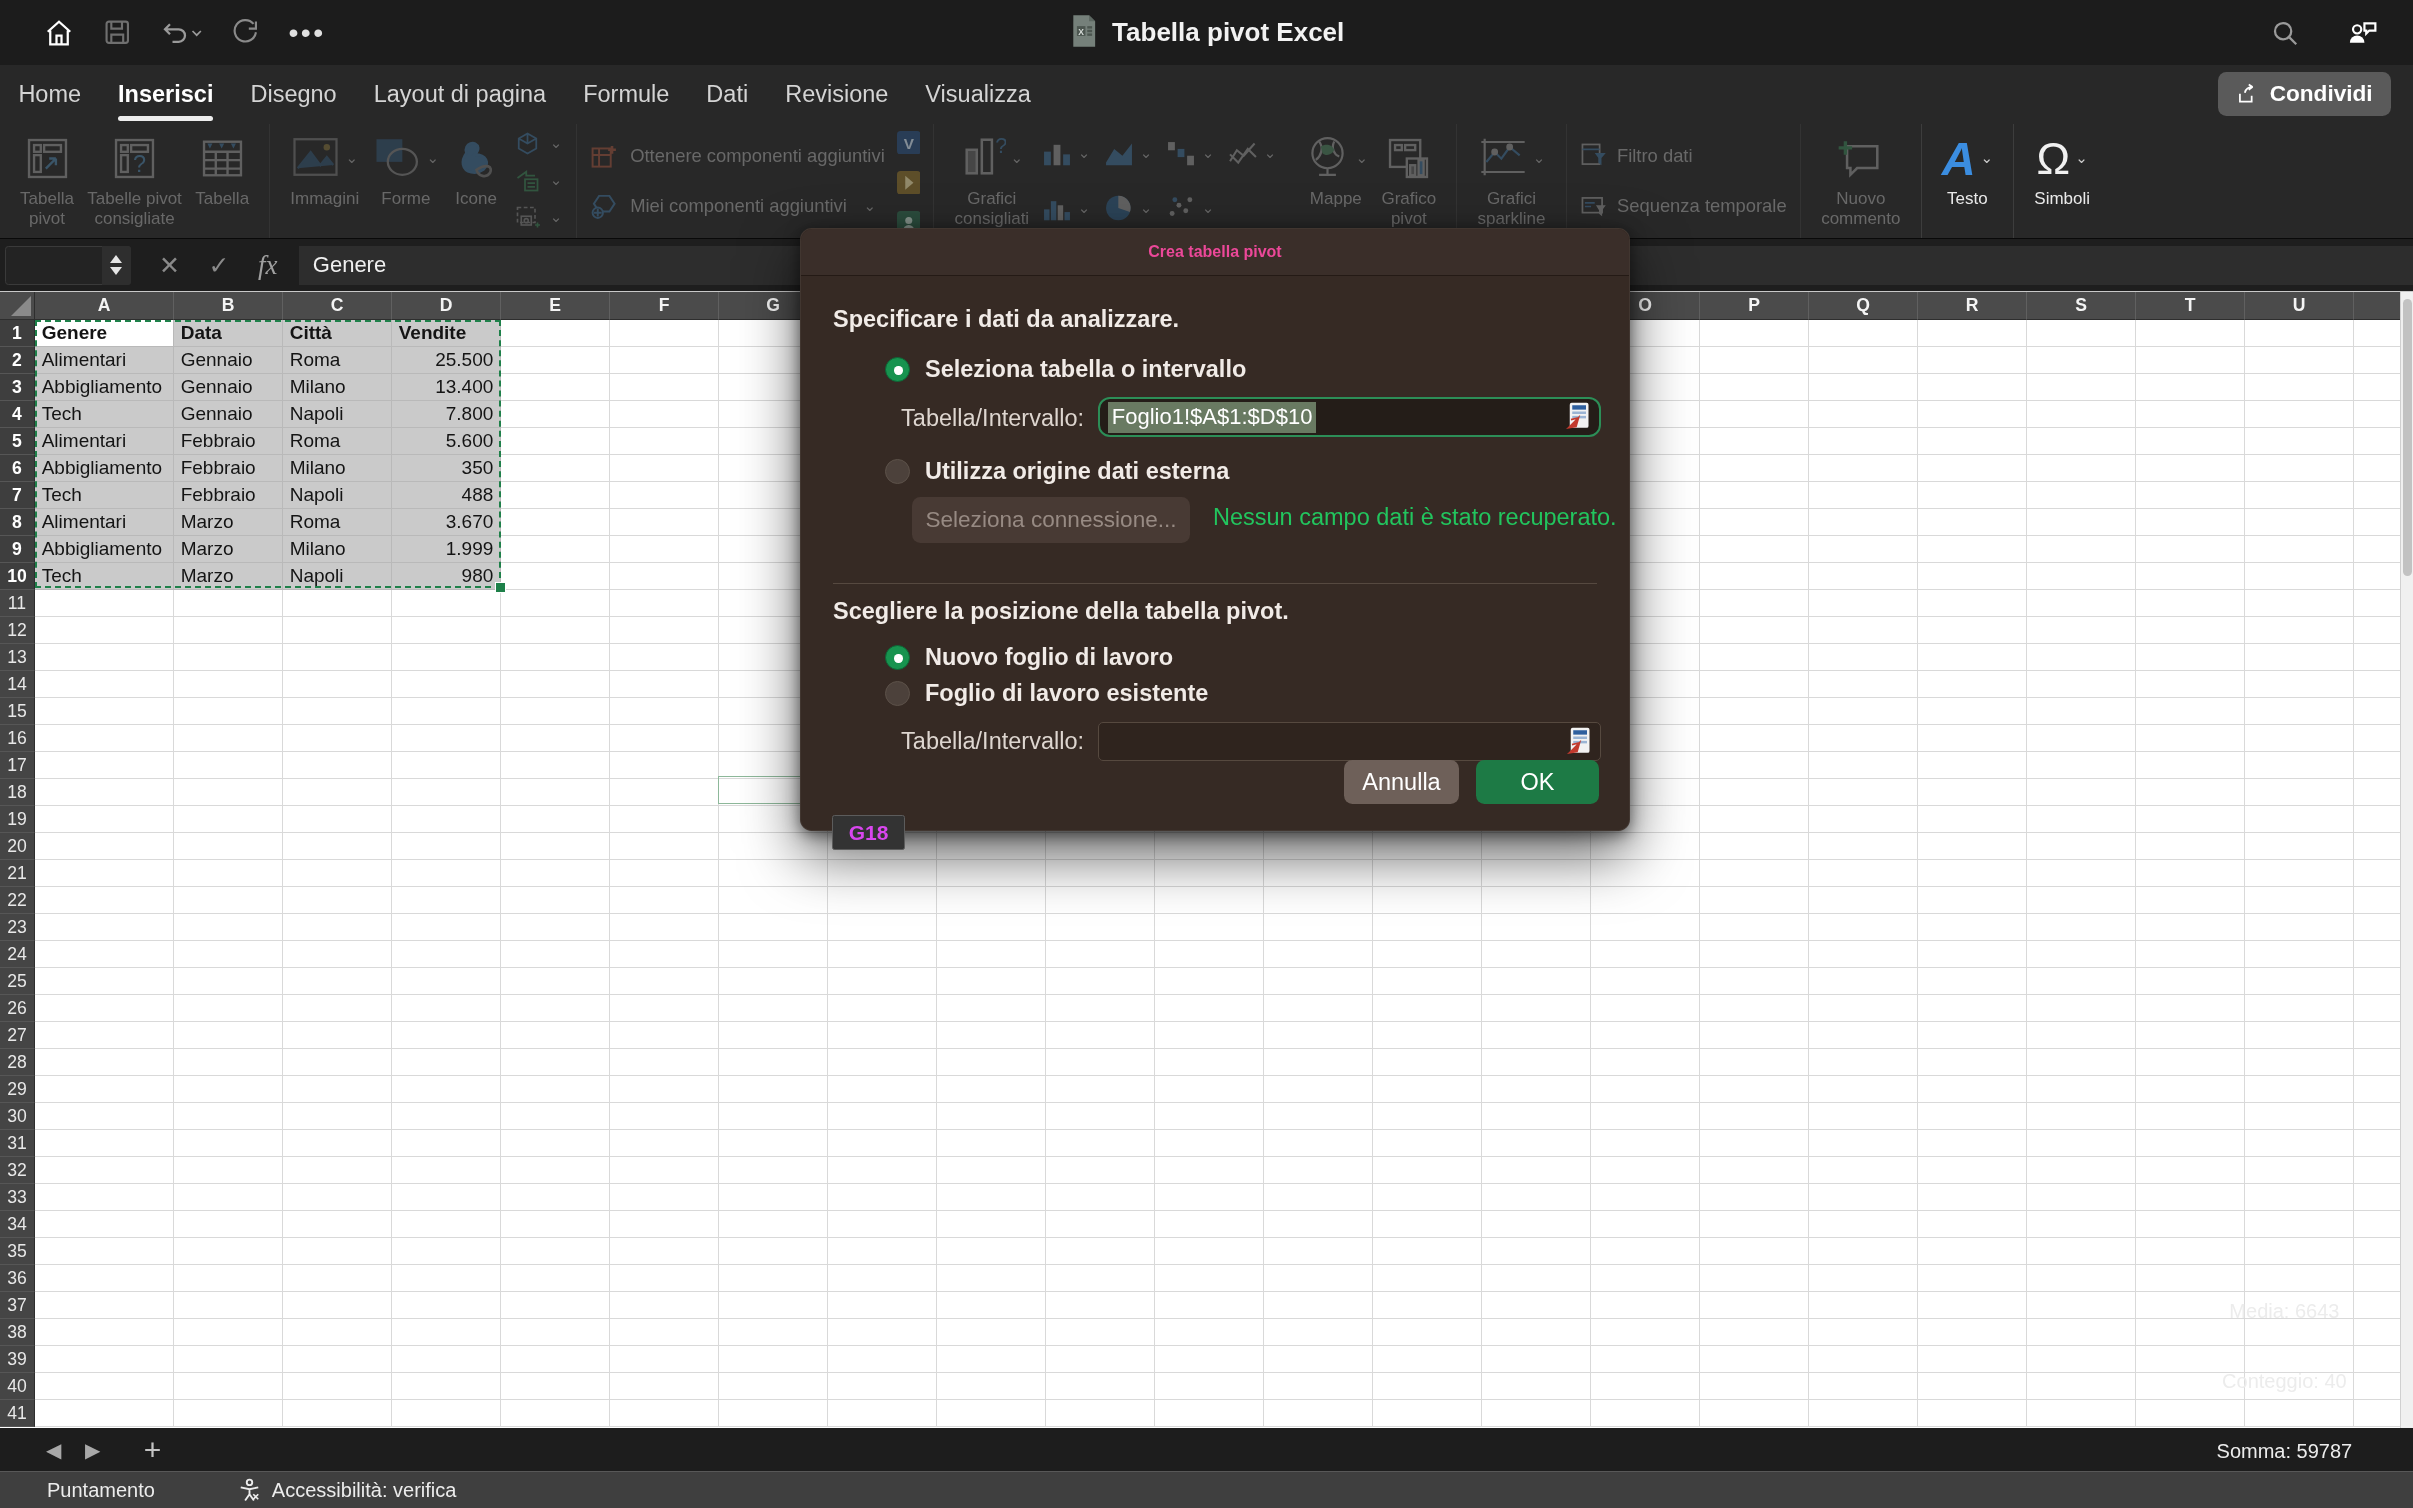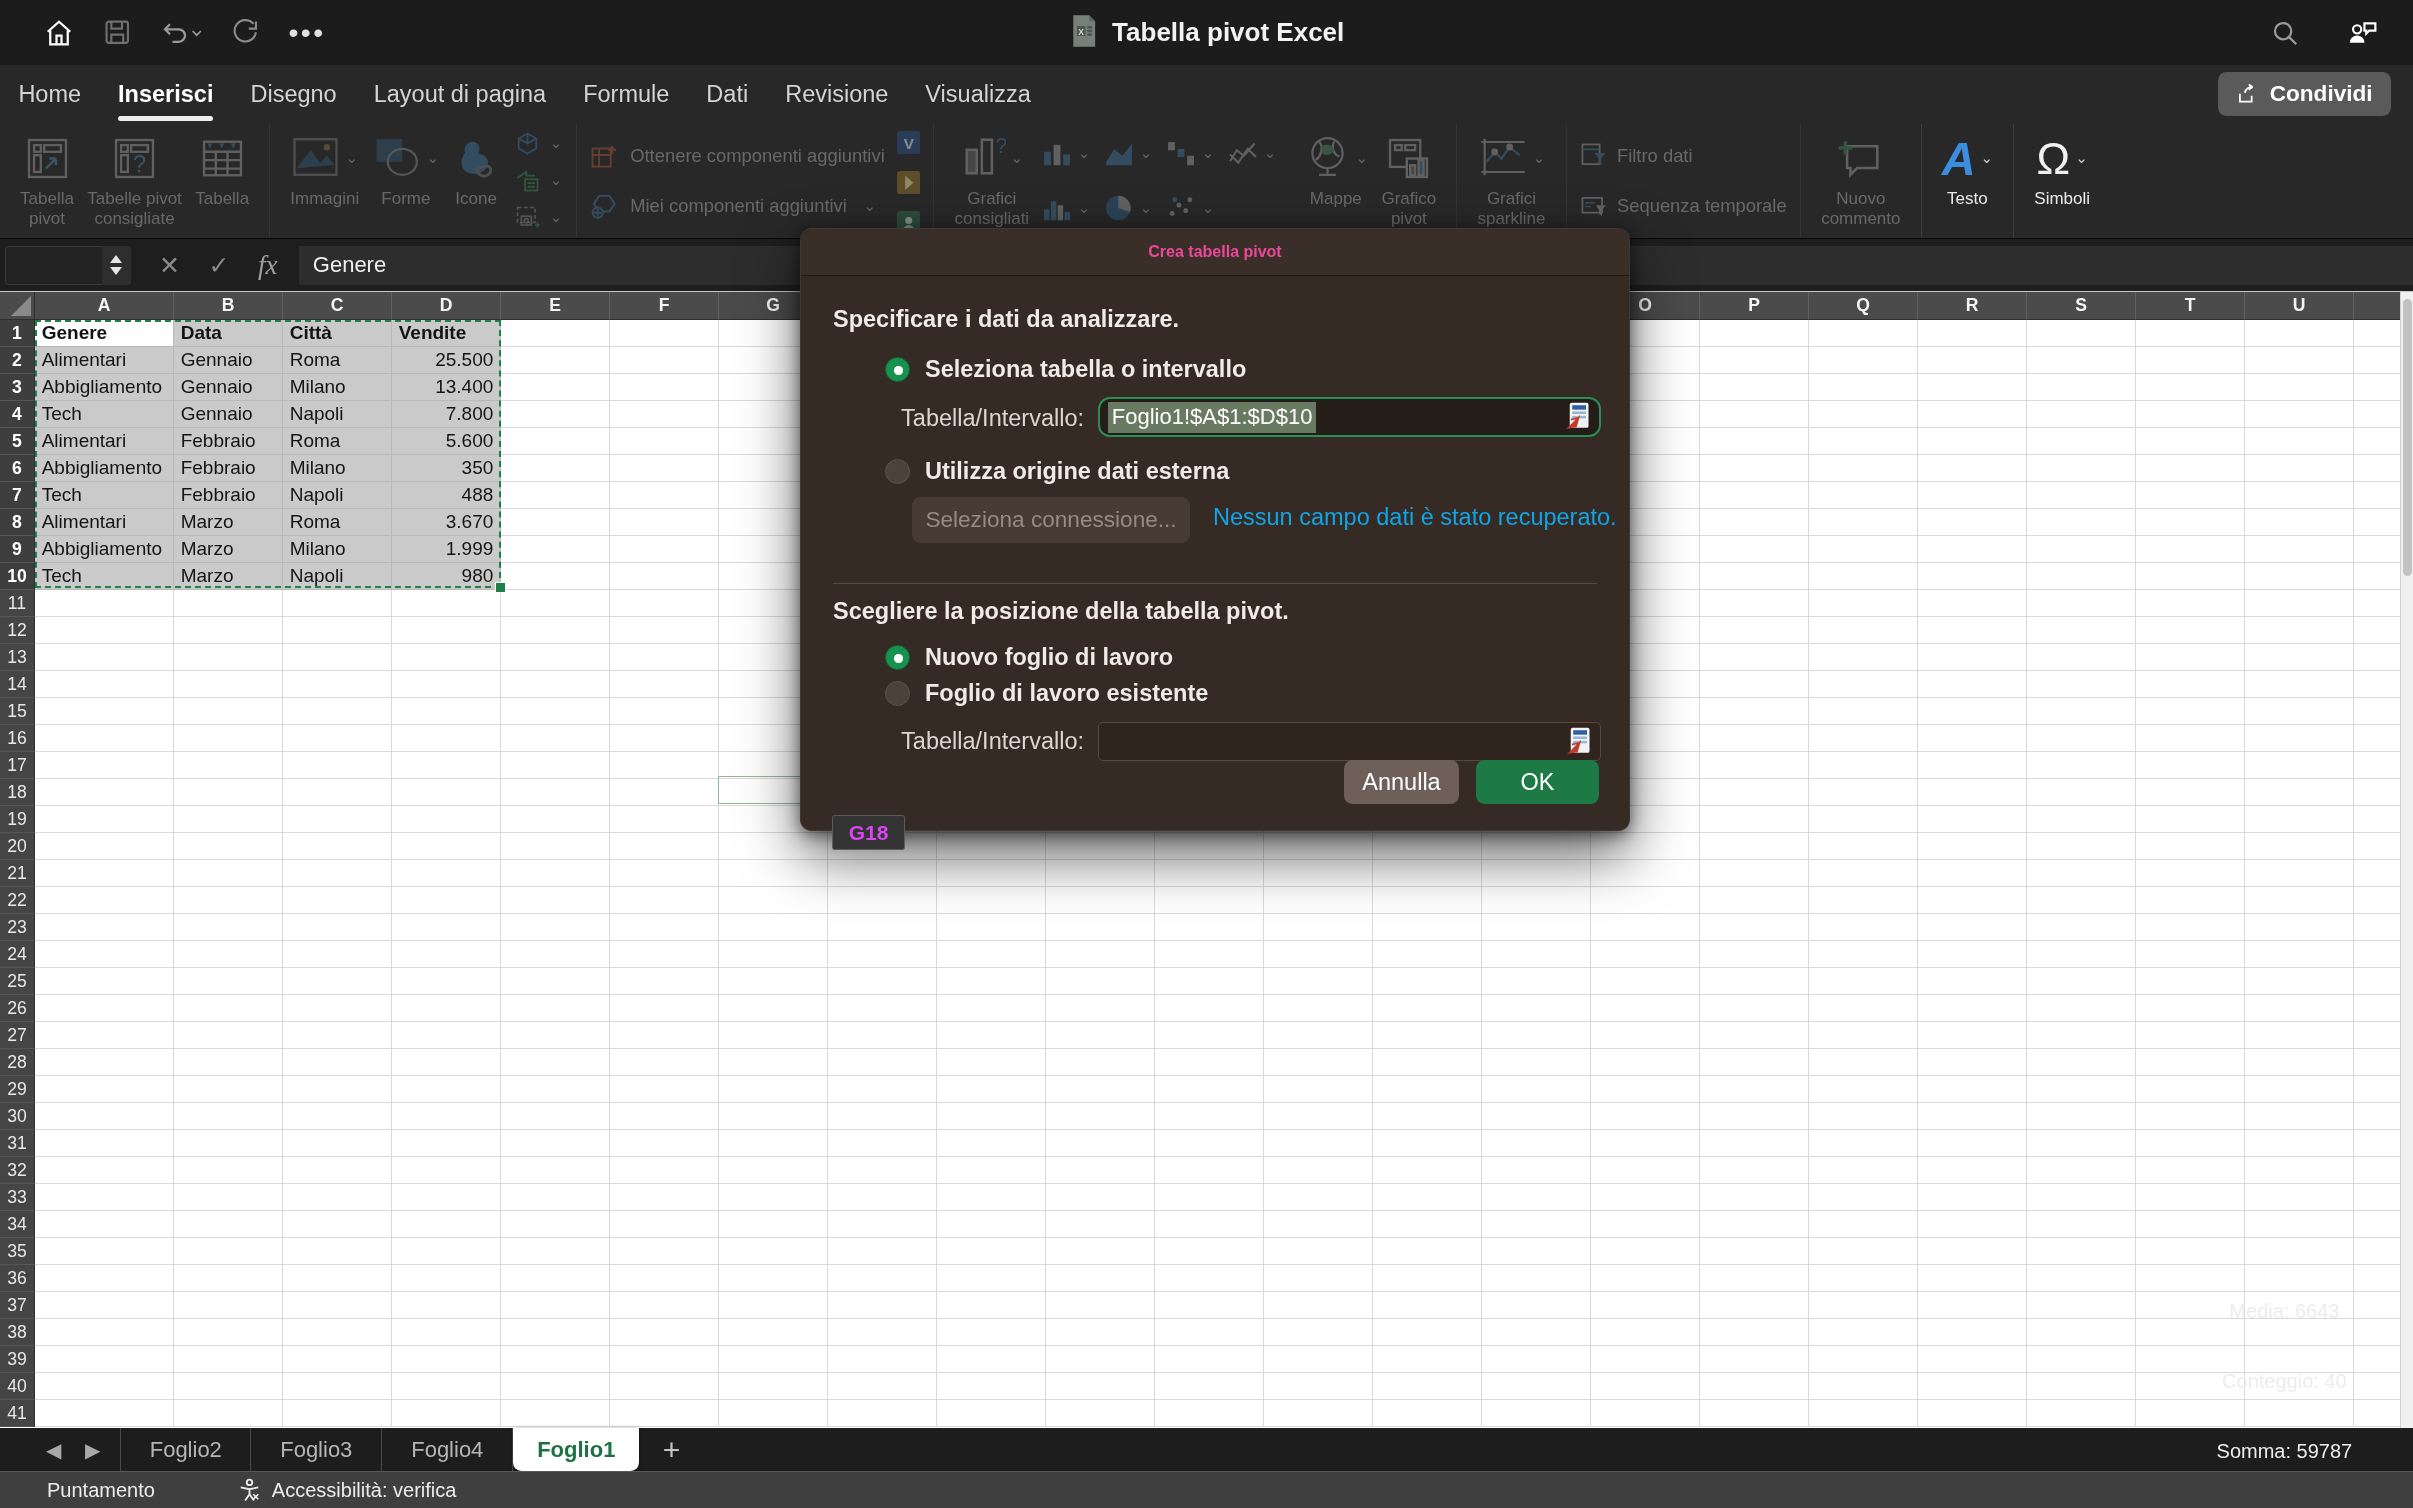--- a/index.html
+++ b/index.html
@@ -83,21 +83,21 @@
   .radio.on::after { content:""; position:absolute; left:8.4px; top:8.4px; width:8.4px; height:8.4px; background:#fff; border-radius:50%; }
   .radio.off { background:#4c413b; border:0.8px solid #5c5149; }
   .rlbl { color:#f1ebe7; font-weight:700; font-size:23.5px; }
   .flabel { position:absolute; width:251px; text-align:right; color:#ded6d0; font-size:23.5px; }
   #range-input { position:absolute; left:297px; top:168px; width:503px; height:40px; background:#241d18; border:2.5px solid #2c8e57; border-radius:12px; display:flex; align-items:center; padding:0 8.4px; }
   #range-input .val { color:#ffffff; font-size:22px; background:#697a62; padding:2.5px 3.4px; white-space:nowrap; }
   #range-input .picker { margin-left:auto; }
   #dest-input { position:absolute; left:297px; top:493px; width:503px; height:39px; background:#2f241e; border:0.8px solid #56493f; border-radius:5px; display:flex; align-items:center; padding:0 8.4px; }
   #dest-input .picker { margin-left:auto; }
   #conn-btn { position:absolute; left:111px; top:268px; width:278px; height:46px; background:#483a34; border-radius:8.4px; color:#978a83; font-size:22.6px; display:flex; align-items:center; justify-content:center; }
-  #conn-msg { position:absolute; left:412px; top:275px; color:#0ea5e9; font-size:23.5px; }
+  #conn-msg { position:absolute; left:412px; top:275px; color:#22c55e; font-size:23.5px; }
   #dlg-divider { position:absolute; left:32px; right:32px; top:354px; height:0.8px; background:#564940; }
   .dbtn { position:absolute; top:531px; height:44px; border-radius:8.4px; color:#ffffff; font-size:23.5px; display:flex; align-items:center; justify-content:center; }
   #btn-annulla { left:543px; width:115px; background:#6e6059; }
   #btn-ok { left:675px; width:123px; background:#1d7a45; }
 
   
   #g18-tip { position:absolute; left:832px; top:815px; width:73px; height:35px; background:#333333; border:0.8px solid #5c5c5c; border-radius:2.5px; color:#d946ef; font-weight:700; font-size:21px; display:flex; align-items:center; justify-content:center; z-index:60; }
 
   
   #sheet-bar { position:absolute; left:0; top:1428px; width:100%; height:43px; background:#1d1d1d; display:flex; align-items:stretch; }
@@ -1566,26 +1566,20 @@
 
     <div class="dbtn" id="btn-annulla">Annulla</div>
     <div class="dbtn" id="btn-ok">OK</div>
   </div>
 
   <div id="g18-tip">G18</div>
 
   <div id="sheet-bar">
     <span class="nav-ar" id="nav-left">◀</span>
     <span class="nav-ar" id="nav-right">▶</span>
-    <div id="stabs">
-        <div class="stab">Foglio2</div>
-        <div class="stab">Foglio3</div>
-        <div class="stab">Foglio4</div>
-        <div class="stab active">Foglio1</div>
-      </div>
     <span id="add-sheet">+</span>
   </div>
 
   <div id="status-bar">
     <span id="sb-mode">Puntamento</span>
     <span id="sb-access">
       <svg width="25" height="25" viewBox="0 0 20 20" fill="none" stroke="#ececec" stroke-width="1.5">
           <circle cx="10" cy="3.5" r="2.2"></circle>
           <path d="M3 7.5 L10 9 L17 7.5 M10 9 V13 L6.5 18 M10 13 L13.5 18"></path>
           <path d="M13 13 L17 17 M17 13 L13 17" stroke-width="1.3"></path>

